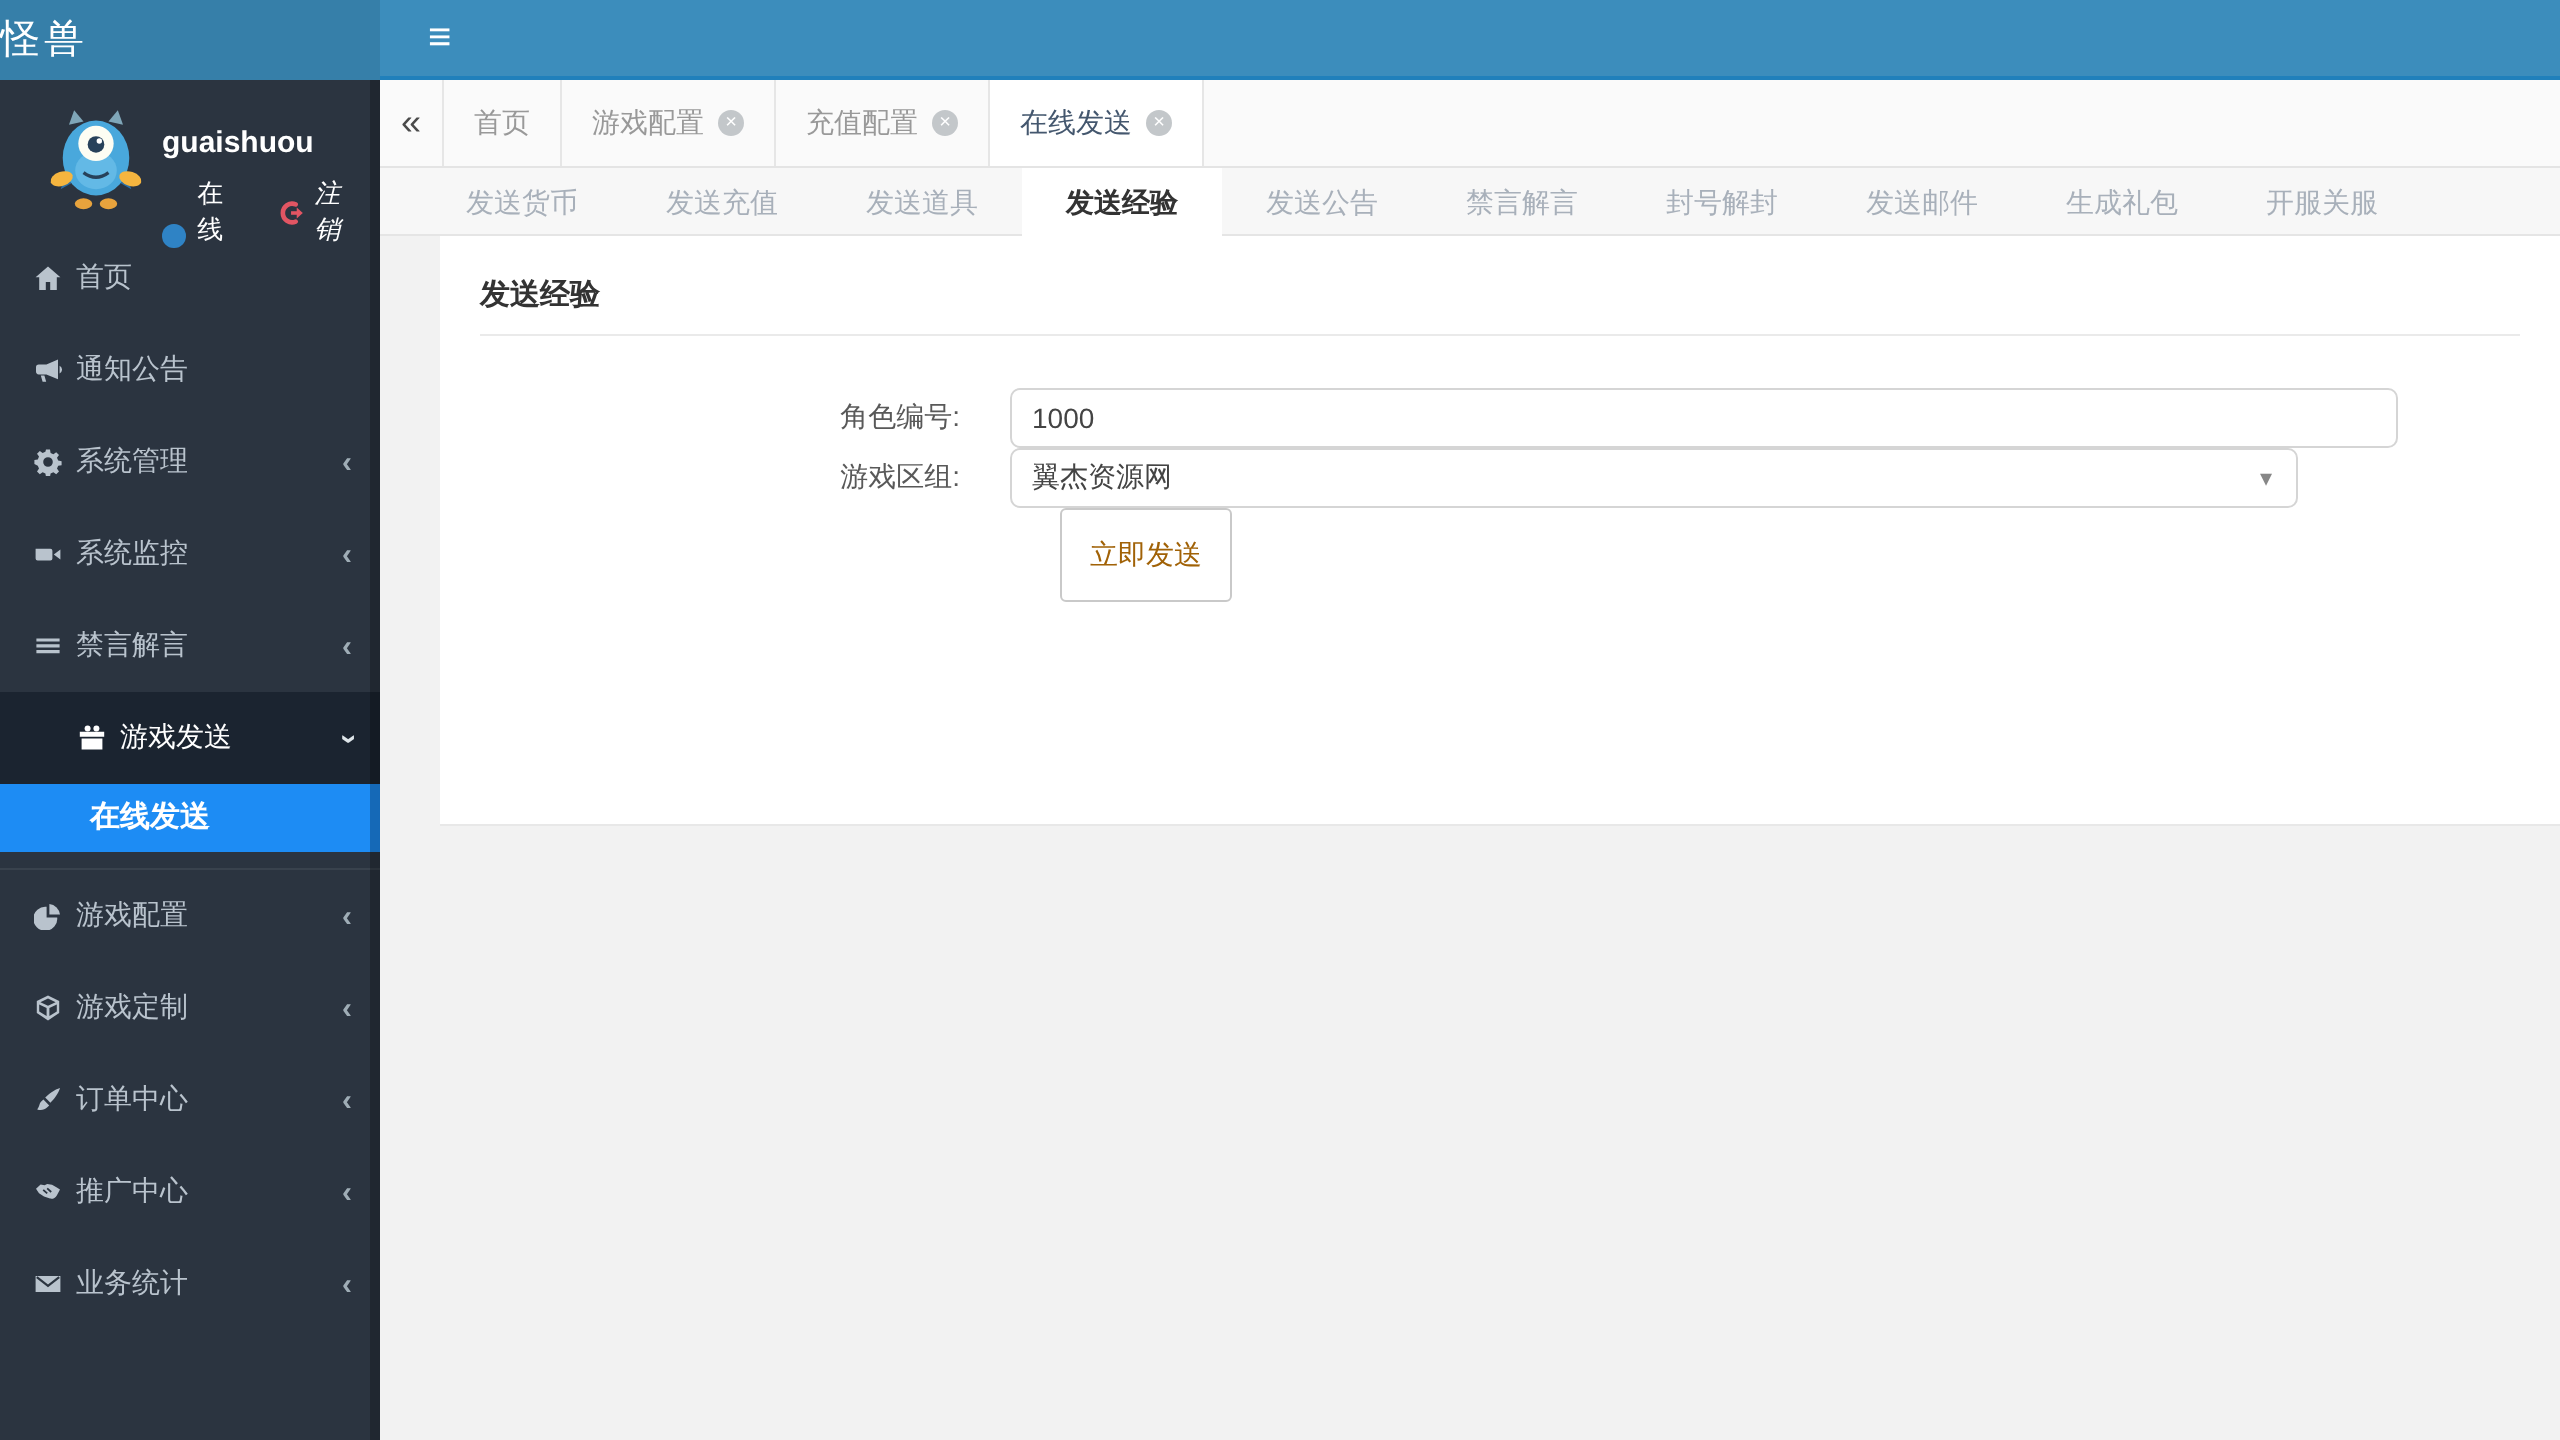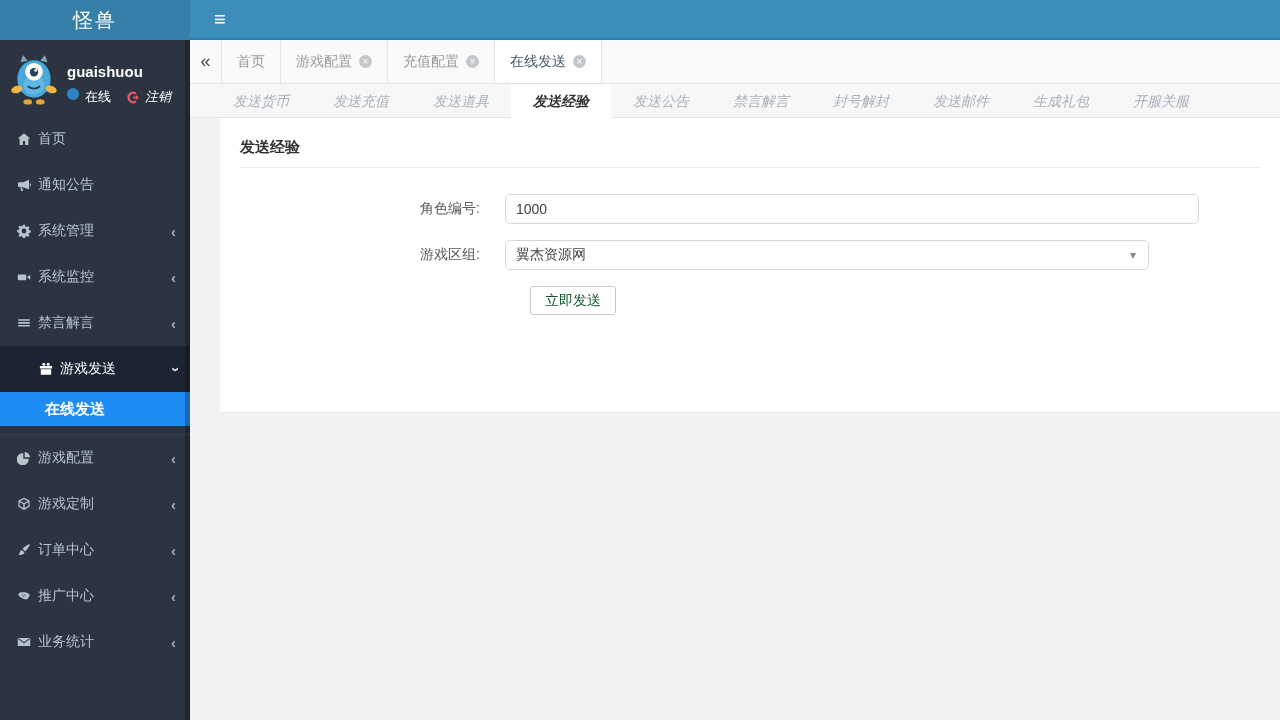--- a/index.html
+++ b/index.html
@@ -2,33 +2,33 @@
 <html><head>
 <meta charset="utf-8">
 <style>
   * { margin:0; padding:0; box-sizing:border-box; }
   html,body { width:1280px; height:720px; overflow:hidden; }
   body { font-family:"Liberation Sans","DejaVu Sans",sans-serif; background:#f2f2f2; position:relative; }
 
   
   .navbar { position:absolute; top:0; left:0; width:1280px; height:40px; display:flex; }
   .logo { width:190px; height:40px; background:#367fa9; color:#fff; font-size:20px;
-          letter-spacing:2px; text-align:center; line-height:40px; }
+          letter-spacing:2px; line-height:40px; }
   .navbar-rest { flex:1; background:#3c8dbc; border-bottom:2px solid #2080bb;
                  display:flex; align-items:center; padding-left:24px; }
   .hamburger { color:#fff; font-size:20px; line-height:1; cursor:pointer; }
 
   
   .sidebar { position:absolute; top:40px; left:0; width:190px; height:680px; background:#2b3440; }
   .sidebar-edge { position:absolute; top:0; right:0; width:5px; height:100%; background:rgba(0,0,0,.25); }
-  .user-panel { height:76px; padding:13px 8px 0 10px; display:flex; }
+  .user-panel { height:76px; padding:13px 8px 0 24px; display:flex; }
   .avatar { width:48px; height:52px; flex:none; }
   .user-info { margin-left:9px; padding-top:10px; }
   .user-name { color:#fff; font-weight:bold; font-size:15px; }
-  .user-status { margin-top:8px; display:flex; align-items:flex-start; font-size:13px; color:#fff; }
+  .user-status { margin-top:8px; display:flex; align-items:flex-end; font-size:13px; color:#fff; }
   .dot { width:12px; height:12px; border-radius:50%; background:#2f83c5; margin-right:6px; }
   .logout { display:flex; align-items:center; margin-left:16px; color:#fff; cursor:pointer;font-style:italic; }
   .logout svg { margin-right:5px; }
 
   .menu { list-style:none; margin-top:0; }
   .menu-item { height:46px; display:flex; align-items:center; padding:0 14px 0 17px;
                color:#b9c3cd; font-size:14px; cursor:pointer; }
   .micon { width:14px; height:14px; margin-right:7px; display:inline-flex; flex:none; }
   .micon svg { width:14px; height:14px; }
   .chevron { margin-left:auto; font-size:15px; color:#9fadb6; font-weight:bold; }
@@ -44,44 +44,44 @@
 
   .tabstrip1 { height:44px; background:#fafafa; border-bottom:1px solid #e4e4e4; display:flex; }
   .ts-collapse { width:32px; border-right:1px solid #e6e6e6; display:flex; align-items:center;
                  justify-content:center; color:#4a4a4a; font-size:18px; cursor:pointer; }
   .ts-tab { display:flex; align-items:center; gap:7px; padding:0 15px;
             border-right:1px solid #e6e6e6; color:#999; font-size:14px; cursor:pointer; }
   .ts-tab.active { background:#fff; color:#44576e; }
   .ts-close { width:13px; height:13px; border-radius:50%; background:#c3c7ca; color:#fff;
               font-size:10px; line-height:13px; text-align:center; cursor:pointer; flex:none; }
 
-  .tabstrip2 { height:34px; background:#f7f7f7; display:flex; padding-left:21px; position:relative;font-style:italic; }
+  .tabstrip2 { height:34px; background:#f7f7f7; display:flex; padding-left:21px; position:relative; }
   .tabstrip2::after { content:''; position:absolute; left:0; right:0; bottom:0; height:1px;
                       background:#e5e5e5; }
   .st-tab { width:100px; height:34px; line-height:34px; text-align:center; color:#a8b0ba;
             font-size:14px; cursor:pointer; }
   .st-tab.active { background:#fff; color:#333; font-weight:bold; position:relative; z-index:1; }
 
   .panel { margin-left:30px; width:1060px; height:295px; background:#fff; padding:20px;
            border-bottom:1px solid #e8e8e8; }
   .panel-title { font-size:15px; font-weight:bold; color:#333; }
   .panel-rule { border:none; border-top:1px solid #eaeaea; margin-top:10px; }
   .form { margin-top:26px; }
-  .form-row { display:flex; align-items:center; height:30px; margin-bottom:16px; }
+  .form-row { display:flex; align-items:center; height:30px; }
   .form-label { width:265px; padding-right:25px; text-align:right; color:#595959;
                 font-size:14px; flex:none; }
   .form-input { width:694px; height:30px; border:1px solid #d5d5d5; border-radius:5px;
                 padding:0 10px; font-size:14px; color:#444; background:#fff;
                 font-family:inherit; outline:none; }
   .form-select { width:644px; height:30px; border:1px solid #d5d5d5; border-radius:5px;
                  padding:0 12px 0 10px; font-size:14px; color:#444; background:#fff;
                  display:flex; align-items:center; justify-content:space-between; cursor:pointer; }
   .caret { color:#878787; font-size:12px; }
-  .submit-btn { margin-left:290px; height:29px; padding:0 14px; background:#fff;
-                border:1px solid #c9c9c9; border-radius:3px; color:#14532d; font-size:14px;
+  .submit-btn { margin-left:290px; height:47px; padding:0 14px; background:#fff;
+                border:1px solid #c9c9c9; border-radius:3px; color:#a16207; font-size:14px;
                 font-family:inherit; cursor:pointer; }
 </style>
 </head>
 <body>
 
 <div class="navbar">
   <div class="logo">怪兽</div>
   <div class="navbar-rest">
     <span class="hamburger">≡</span>
   </div>

